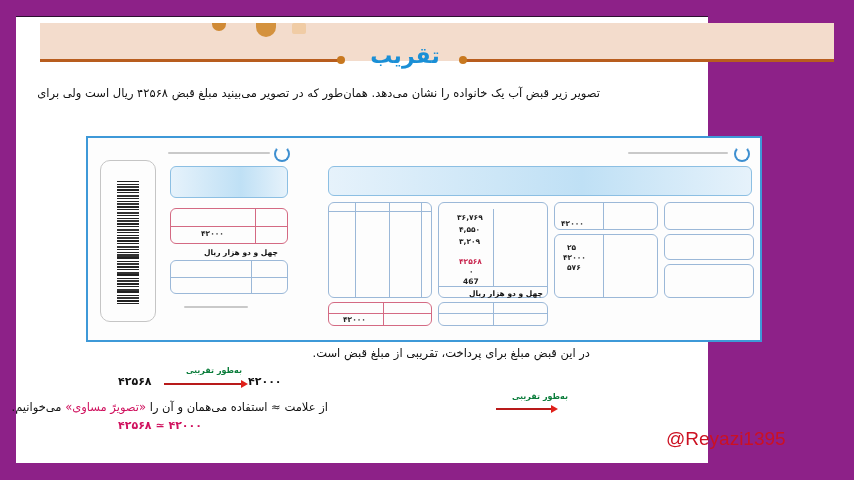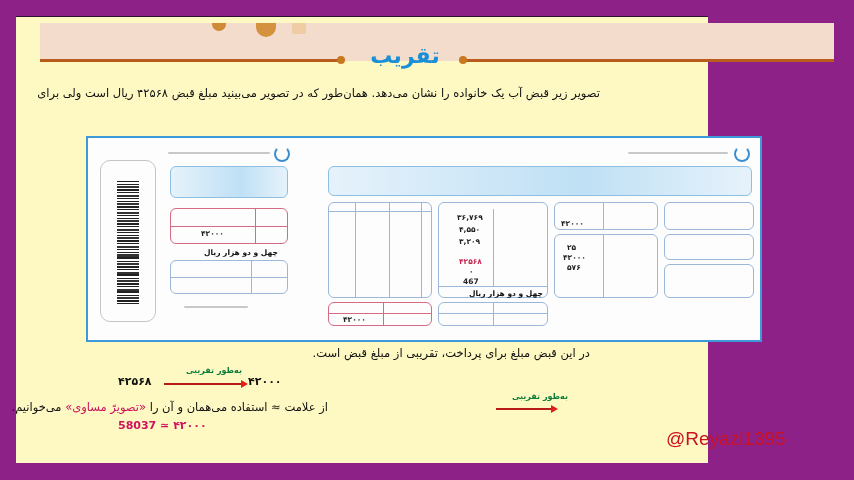--- a/index.html
+++ b/index.html
@@ -1,18 +1,18 @@
 <!DOCTYPE html>
 <html><head>
 <meta charset="utf-8">
 <style>
   * { box-sizing: border-box; margin: 0; padding: 0; }
   html, body { width: 854px; height: 480px; overflow: hidden; }
   body { background: #8d2188; font-family: "DejaVu Sans", sans-serif; position: relative; }
-  .page { position: absolute; left: 16px; top: 16px; width: 692px; height: 447px; background: #fef9c3; border-top: 1px solid #2b1030; }
+  .page { position: absolute; left: 16px; top: 16px; width: 692px; height: 447px; background: #ffffff; border-top: 1px solid #2b1030; }
   .header-band { position: absolute; left: 24px; top: 6px; width: 794px; height: 38px; background: #f3dccc; }
   .header-dot { position: absolute; border-radius: 50%; }
   .header-line { position: absolute; top: 42px; height: 3px; background: #b85d1e; }
   .header-line.left { left: 24px; width: 300px; }
   .header-line.right { left: 446px; width: 372px; }
   .line-cap { position: absolute; top: 39px; width: 8px; height: 8px; border-radius: 50%; background: #c8781f; }
   .title { position: absolute; left: 330px; top: 26px; width: 118px; text-align: center; color: #1a8fd6; font-weight: bold; font-size: 22px; font-family: "DejaVu Sans", sans-serif; direction: rtl; }
   .para { position: absolute; right: 96px; direction: rtl; text-align: right; font-size: 11.5px; color: #111; font-weight: normal; line-height: 20px; white-space: nowrap; }
   .pink { color: #d0115e; }
   .bill { position: absolute; left: 70px; top: 119px; width: 676px; height: 206px; border: 2px solid #3e99d8; background: #fdfdfd; }
@@ -135,16 +135,16 @@
   <div class="num" style="left:232px;top:358px;">۴۲۰۰۰</div>
 
   <div class="arrow-label" style="left:496px;top:375px;">به‌طور تقریبی</div>
   <div class="arrow" style="left:480px;top:391px;width:56px;"></div>
   <div class="para" style="top:380px;right:380px;">
     <span>از علامت ≈ استفاده می‌همان و آن را</span>
     <span class="pink">«تصویرً مساوی»</span>
     <span>می‌خوانیم.</span>
   </div>
 
-  <div class="num pink" style="left:102px;top:402px;">58037 ≃ ۴۲۰۰۰</div>
+  <div class="num pink" style="left:102px;top:402px;">۴۲۵۶۸ ≃ ۴۲۰۰۰</div>
 </div>
 
 <div class="watermark">@Reyazi1395</div>
 
 </body></html>

